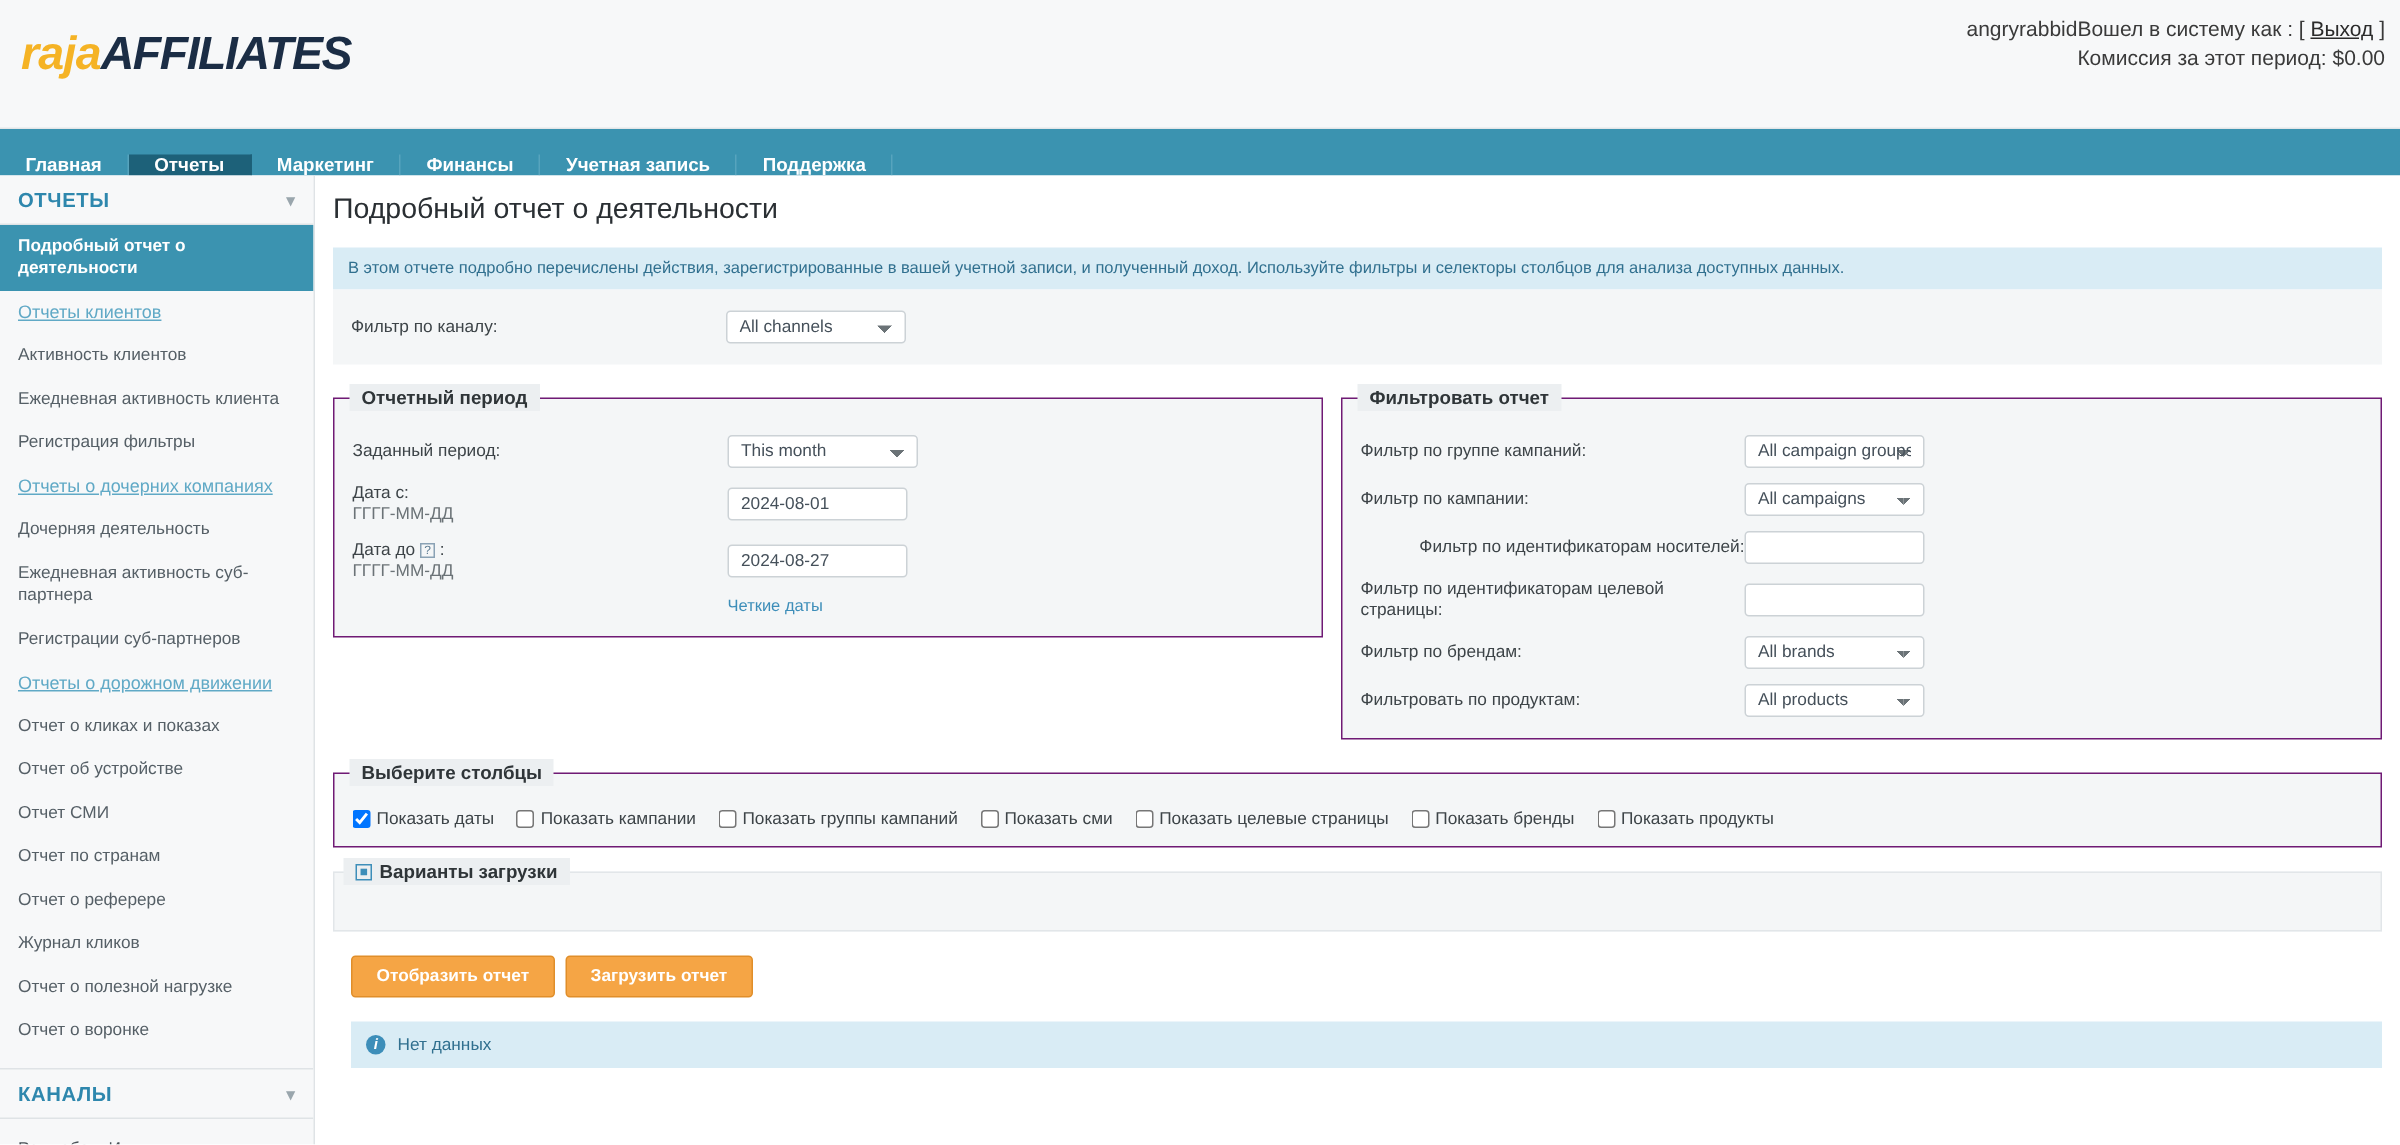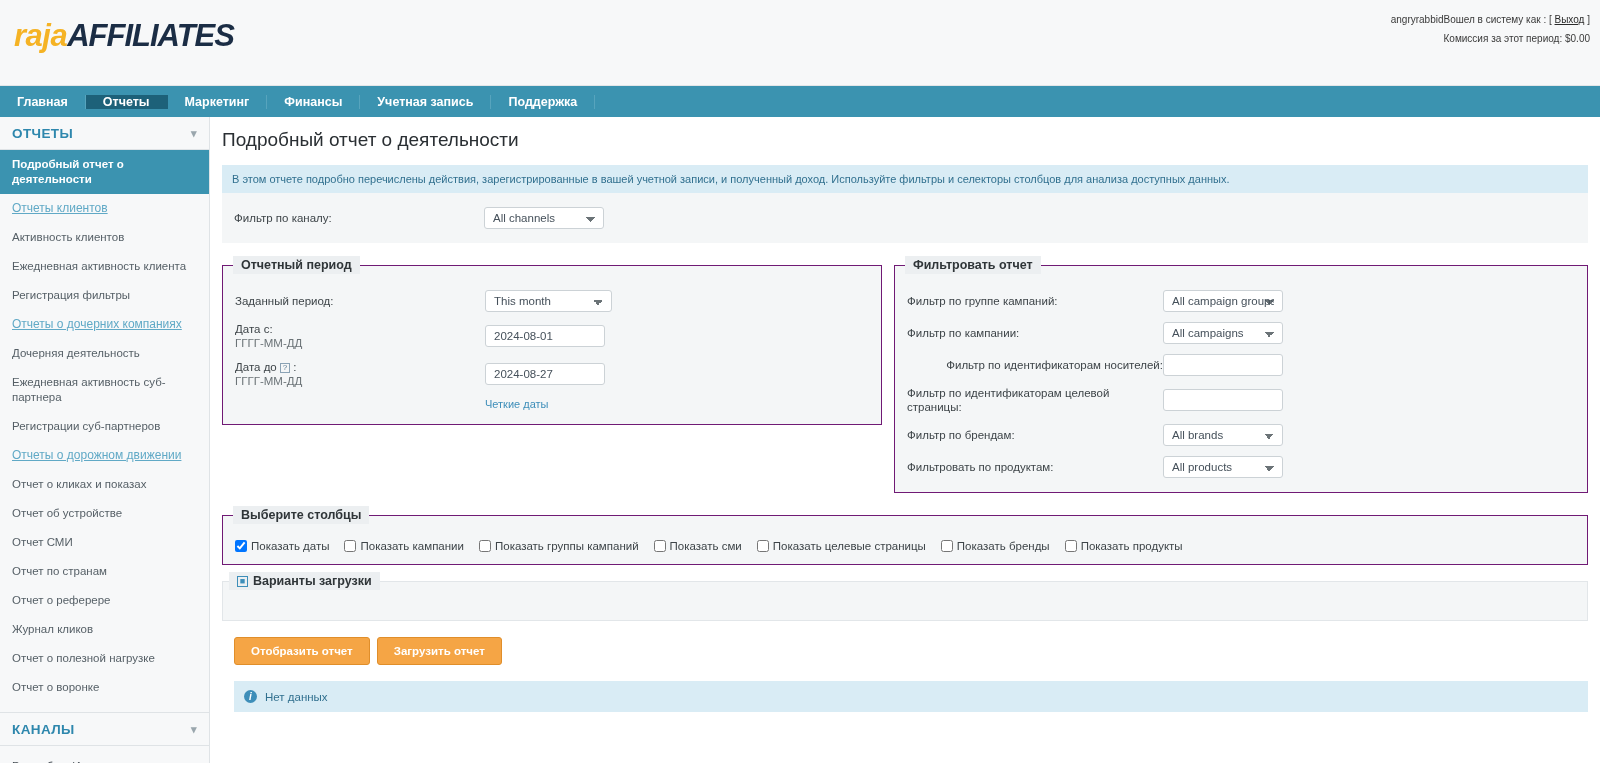--- a/index.html
+++ b/index.html
@@ -29,32 +29,32 @@
     line-height: 1;
     white-space: nowrap;
   }
   .logo .logo-raja { color: #f5b325; }
   .logo .logo-aff  { color: #1b2d45; letter-spacing: -1px; }
 
   .acct-info {
     position: absolute;
     right: 10px; top: 10px;
     text-align: right;
-    font-size: 10px;
+    font-size: 14px;
     color: #3a3a3a;
     line-height: 19px;
   }
   .acct-info a { color: #2b2b2b; text-decoration: underline; }
 
   
   .nav {
     height: 31px;
     background: #3b93b0;
     display: flex;
-    align-items: center;
+    align-items: flex-end;
   }
   .nav-item {
     display: flex; align-items: center;
     padding: 0 17px;
     color: #ffffff;
     font-size: 12.5px;
     font-weight: bold;
     cursor: pointer;
     border-right: 1px solid #57a4bd;
     white-space: nowrap;

